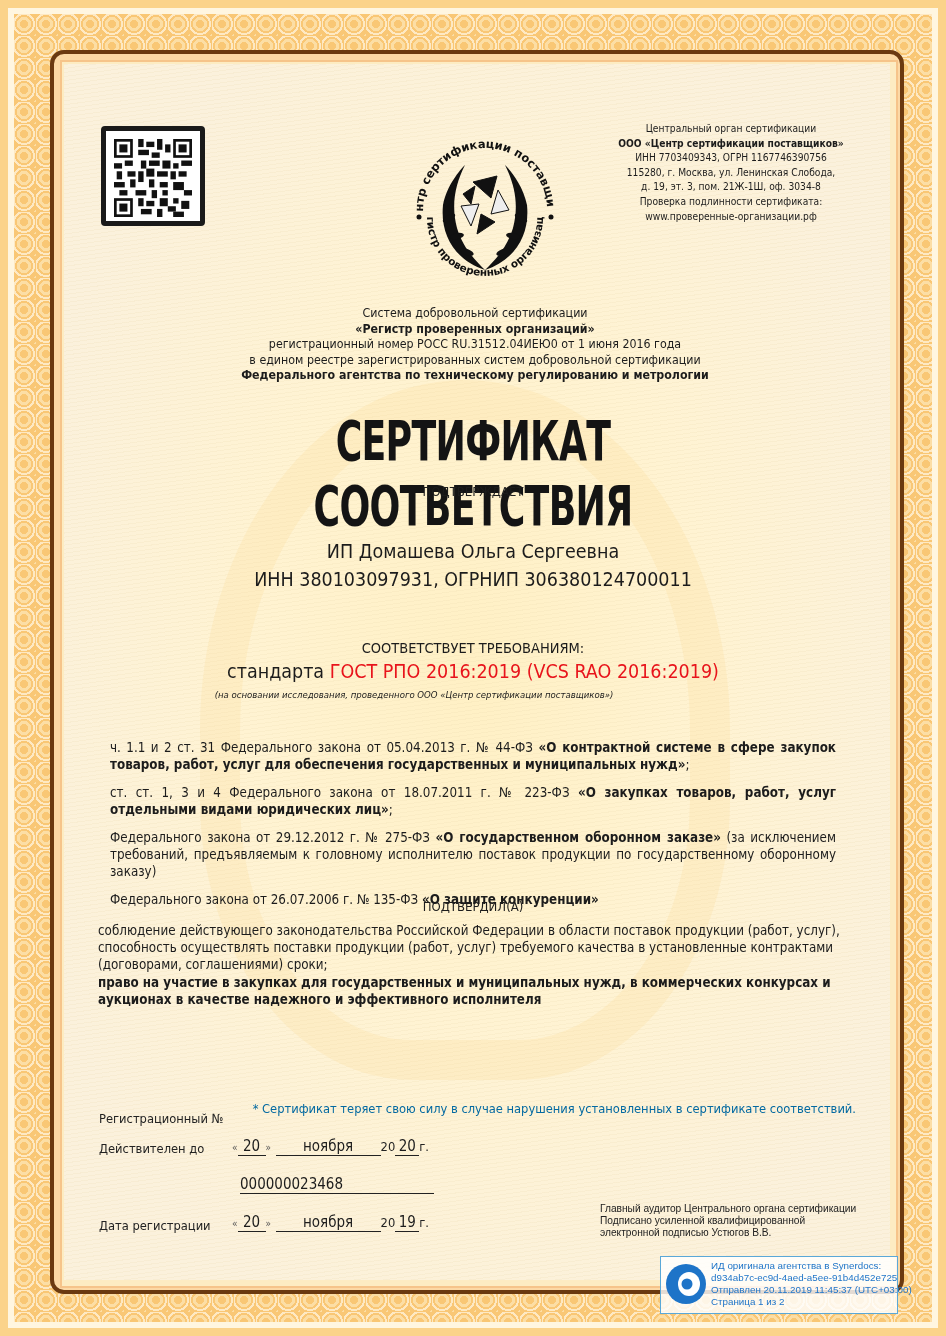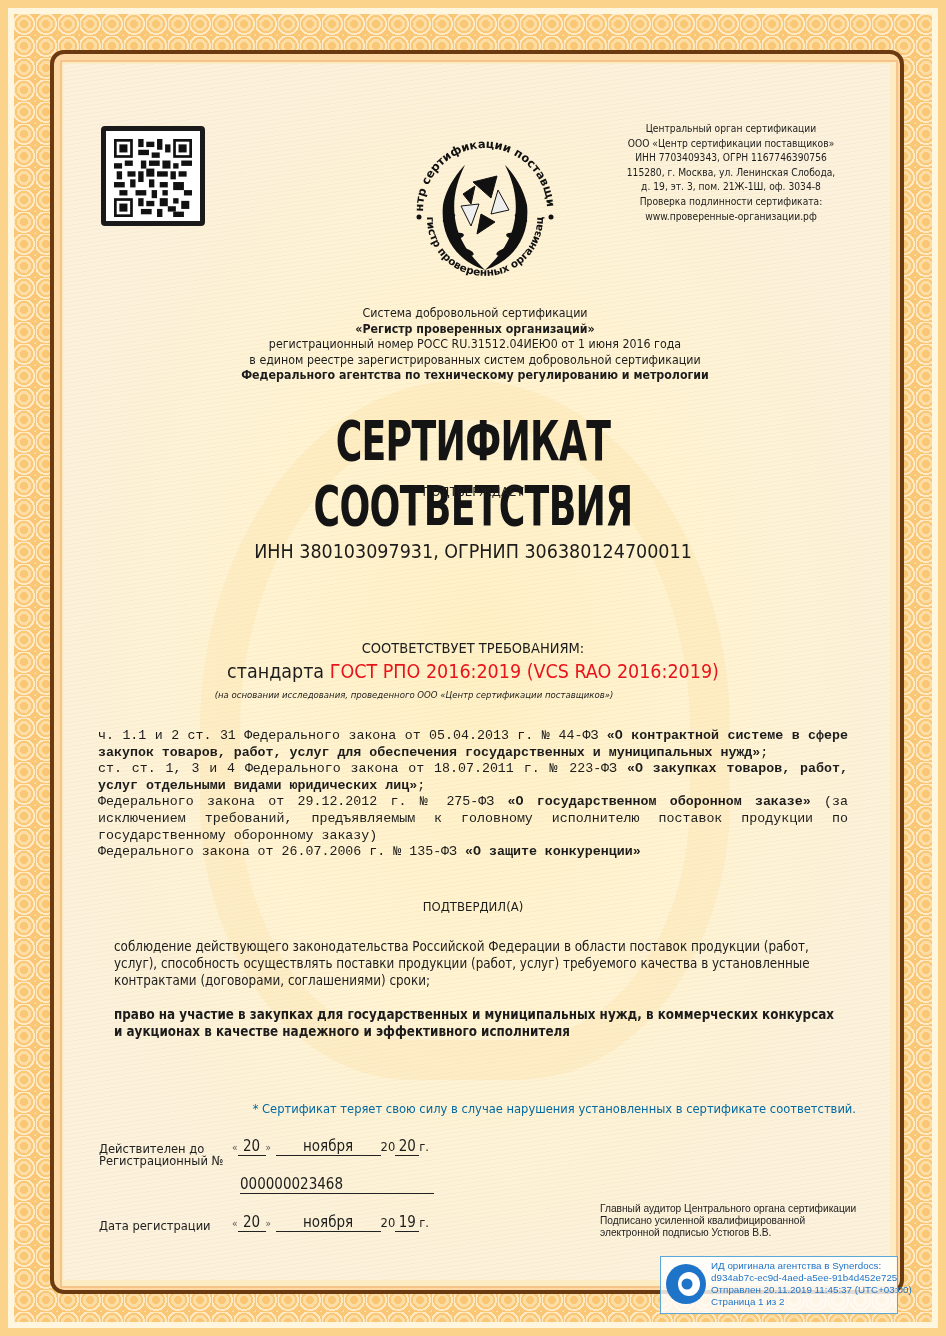--- a/index.html
+++ b/index.html
@@ -24,41 +24,41 @@
                border:40px solid rgba(250,220,150,0.25); z-index:5; }
   .content { position:absolute; left:0; top:0; width:946px; height:1336px; z-index:10; }
   .abs { position:absolute; }
 
   .qr { left:101px; top:126px; width:104px; height:100px; border:5px solid #1a1a1a; border-radius:4px; box-sizing:border-box; background:#fff; }
   .qr svg { display:block; margin:8px auto; }
 
   .seal { left:405px; top:110px; width:160px; height:190px; }
 
   .org-info { left:600px; top:122px; width:262px; font-size:10.2px; line-height:14.6px; text-align:center; }
-  .org-info b { font-weight:normal; }
+  .org-info b { font-weight:bold; }
 
   .system { left:180px; top:306px; width:590px; font-size:12.3px; line-height:15.6px; text-align:center; }
 
   .title { left:100px; top:408px; width:746px; text-align:center; font-size:56px; font-weight:bold;
            letter-spacing:-1px; transform:scaleX(0.72); transform-origin:center; font-family:"DejaVu Sans Condensed","DejaVu Sans",sans-serif; color:#141414;}
   .confirms { left:0; top:484px; width:946px; text-align:center; font-size:13px; }
   .holder { left:0; top:538px; width:946px; text-align:center; font-size:19.5px; line-height:28px; }
 
   .req-head { left:0; top:640px; width:946px; text-align:center; font-size:14.5px; }
   .req-std { left:0; top:660px; width:946px; text-align:center; font-size:19.5px; }
   .red { color:#e8141b; }
   .req-note { left:0; top:689px; width:828px; text-align:center; font-size:9.5px; font-style:italic; }
 
   .laws { left:98px; top:728px; width:750px; font-size:13.3px; line-height:16.6px; text-align:justify; }
-  .laws p { margin:0;font-family:Liberation Mono, monospace; }
+  .laws p { margin:12px; }
   .laws b { font-weight:bold; }
 
   .confirmed-head { left:0; top:899px; width:946px; text-align:center; font-size:13px; }
   .confirmed { left:98px; top:922px; width:755px; font-size:13.3px; line-height:17.2px; }
-  .confirmed p { margin:16px; }
+  .confirmed p { margin:0; }
 
   .warn { left:96px; top:1101px; width:760px; font-size:12.8px; color:#0369a1;text-align:right; }
 
   .field-label { font-size:12.8px; color:#222;margin-top:8px; }
   .ul { display:inline-block; border-bottom:1px solid #222; text-align:center; font-size:15px; line-height:17px; }
   .q { font-size:10px; color:#555; }
 
   .signer { left:600px; top:1203px; width:280px; font-family:"Liberation Sans",sans-serif; font-size:10.2px; line-height:12px; color:#222; }
 
   .synerdocs { left:660px; top:1256px; width:236px; height:56px; border:1px solid #5aa8d8; background:rgba(255,255,255,0.82); z-index:20; }
@@ -186,20 +186,21 @@
     <div style="font-weight:bold">«Регистр проверенных организаций»</div>
     <div>регистрационный номер РОСС RU.31512.04ИЕЮ0 от 1 июня 2016 года</div>
     <div>в едином реестре зарегистрированных систем добровольной сертификации</div>
     <div style="font-weight:bold">Федерального агентства по техническому регулированию и метрологии</div>
   </div>
 
   <div class="abs title">СЕРТИФИКАТ СООТВЕТСТВИЯ</div>
   <div class="abs confirms">ПОДТВЕРЖДАЕТ</div>
 
   <div class="abs holder">
+    <div>ИП Домашева Ольга Сергеевна</div>
     <div>ИНН 380103097931, ОГРНИП 306380124700011</div>
   </div>
 
   <div class="abs req-head">СООТВЕТСТВУЕТ ТРЕБОВАНИЯМ:</div>
   <div class="abs req-std">
     <span>стандарта</span>
     <span class="red">ГОСТ РПО 2016:2019 (VCS RAO 2016:2019)</span>
   </div>
   <div class="abs req-note">(на основании исследования, проведенного ООО «Центр сертификации поставщиков»)</div>
 
@@ -219,21 +220,21 @@
   <div class="abs warn">* Сертификат теряет свою силу в случае нарушения установленных в сертификате соответствий.</div>
 
   <div class="abs" style="left:99px; top:1138px;">
     <span class="field-label">Действителен до</span>
   </div>
   <div class="abs" style="left:232px; top:1136px; white-space:nowrap;">
     <span class="q">«</span><span class="ul" style="width:28px">20</span><span class="q">»</span>
     <span class="ul" style="width:105px">ноября</span><span class="field-label">20</span><span class="ul" style="width:24px">20</span><span class="field-label">г.</span>
   </div>
 
-  <div class="abs" style="left:99px; top:1150px;">
+  <div class="abs" style="left:99px; top:1108px;">
     <span class="field-label">Регистрационный №</span>
   </div>
   <div class="abs" style="left:240px; top:1174px;">
     <span class="ul" style="width:194px; text-align:left;">000000023468</span>
   </div>
 
   <div class="abs" style="left:99px; top:1215px;">
     <span class="field-label">Дата регистрации</span>
   </div>
   <div class="abs" style="left:232px; top:1212px; white-space:nowrap;">

